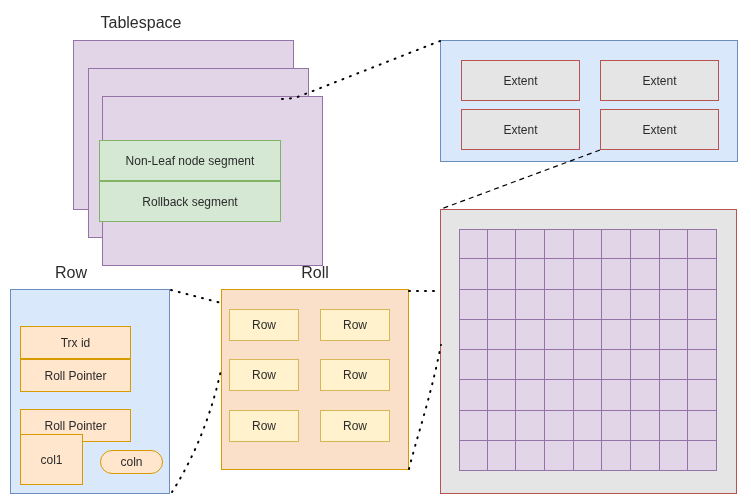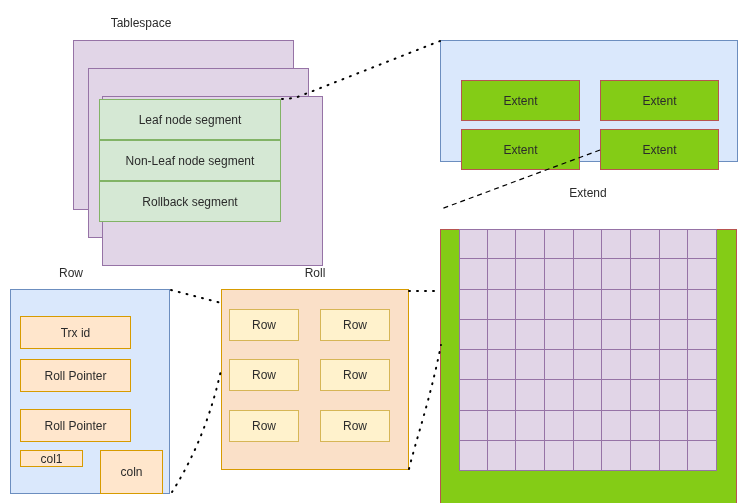--- a/index.html
+++ b/index.html
@@ -19,21 +19,21 @@
     background: #ffffff;
     overflow: hidden;
   }
   .box {
     position: absolute;
     box-sizing: border-box;
     border: 1px solid #000;
   }
   .label {
     position: absolute;
-    font-size: 12px;
+    font-size: 16px;
     color: #2b2b2b;
     text-align: center;
     white-space: nowrap;
     line-height: 14px;
   }
   .celltext {
     position: absolute;
     box-sizing: border-box;
     display: flex;
     align-items: center;
@@ -41,21 +41,21 @@
     font-size: 12px;
     color: #2b2b2b;
     text-align: center;
     line-height: 14px;
   }
 
   
   .purple  { background: #e1d5e7; border-color: #9673a6; }
   .green   { background: #d5e8d4; border-color: #82b366; }
   .blue    { background: #dae8fc; border-color: #6c8ebf; }
-  .red     { background: #84cc16; border-color: #b85450; margin-top: 20px; }
+  .red     { background: #e5e5e5; border-color: #b85450; }
   .orange  { background: #ffe6cc; border-color: #d79b00; }
   .yellow  { background: #fff2cc; border-color: #d6b656; }
   .peach   { background: #fae0c8; border-color: #d79b00; }
 
   svg.overlay {
     position: absolute;
     left: 0;
     top: 0;
     width: 751px;
     height: 503px;
@@ -66,33 +66,31 @@
 <body>
 
 <div id="canvas">
 
   <div class="label" style="left:86px; top:16px; width:110px;">Tablespace</div>
 
   <div class="box purple" style="left:73px; top:40px; width:221px; height:170px;"></div>
   <div class="box purple" style="left:88px; top:68px; width:221px; height:170px;"></div>
   <div class="box purple" style="left:102px; top:96px; width:221px; height:170px;"></div>
 
-  <div class="box green celltext" style="left:99px; top:99px; width:182px; height:41px;">Leaf node segment</div>
   <div class="box green celltext" style="left:99px; top:181px; width:182px; height:41px;">Rollback segment</div>
   <div class="box green celltext" style="left:99px; top:140px; width:182px; height:41px;">Non-Leaf node segment</div>
 
 
   <div class="box blue" style="left:440px; top:40px; width:298px; height:122px;"></div>
 
   <div class="box red celltext" style="left:461px; top:60px; width:119px; height:41px;">Extent</div>
   <div class="box red celltext" style="left:600px; top:60px; width:119px; height:41px;">Extent</div>
   <div class="box red celltext" style="left:461px; top:109px; width:119px; height:41px;">Extent</div>
   <div class="box red celltext" style="left:600px; top:109px; width:119px; height:41px;">Extent</div>
 
-  <div class="label" style="left:533px; top:186px; width:110px;">Extend</div>
 
   <div class="box red" style="left:440px; top:209px; width:297px; height:285px;"></div>
 
   <div id="extend-grid" style="position: absolute; left: 459px; top: 229px; width: 258px; height: 242px; display: grid; box-sizing: border-box; grid-template-columns: repeat(9, 1fr); grid-template-rows: repeat(8, 1fr);">
       <div style="box-sizing: border-box; background: rgb(225, 213, 231); border-width: 1px; border-style: solid; border-color: rgb(150, 115, 166);"></div>
       <div style="box-sizing: border-box; background: rgb(225, 213, 231); border-right: 1px solid rgb(150, 115, 166); border-bottom: 1px solid rgb(150, 115, 166); border-top: 1px solid rgb(150, 115, 166);"></div>
       <div style="box-sizing: border-box; background: rgb(225, 213, 231); border-right: 1px solid rgb(150, 115, 166); border-bottom: 1px solid rgb(150, 115, 166); border-top: 1px solid rgb(150, 115, 166);"></div>
       <div style="box-sizing: border-box; background: rgb(225, 213, 231); border-right: 1px solid rgb(150, 115, 166); border-bottom: 1px solid rgb(150, 115, 166); border-top: 1px solid rgb(150, 115, 166);"></div>
       <div style="box-sizing: border-box; background: rgb(225, 213, 231); border-right: 1px solid rgb(150, 115, 166); border-bottom: 1px solid rgb(150, 115, 166); border-top: 1px solid rgb(150, 115, 166);"></div>
       <div style="box-sizing: border-box; background: rgb(225, 213, 231); border-right: 1px solid rgb(150, 115, 166); border-bottom: 1px solid rgb(150, 115, 166); border-top: 1px solid rgb(150, 115, 166);"></div>
@@ -161,26 +159,26 @@
       <div style="box-sizing: border-box; background: rgb(225, 213, 231); border-right: 1px solid rgb(150, 115, 166); border-bottom: 1px solid rgb(150, 115, 166);"></div>
       <div style="box-sizing: border-box; background: rgb(225, 213, 231); border-right: 1px solid rgb(150, 115, 166); border-bottom: 1px solid rgb(150, 115, 166);"></div>
       <div style="box-sizing: border-box; background: rgb(225, 213, 231); border-right: 1px solid rgb(150, 115, 166); border-bottom: 1px solid rgb(150, 115, 166);"></div>
       <div style="box-sizing: border-box; background: rgb(225, 213, 231); border-right: 1px solid rgb(150, 115, 166); border-bottom: 1px solid rgb(150, 115, 166);"></div>
     </div>
 
   <div class="label" style="left:31px; top:266px; width:80px;">Row</div>
 
   <div class="box blue" style="left:10px; top:289px; width:160px; height:205px;"></div>
 
-  <div class="box orange celltext" style="left:20px; top:316px; width:111px; height:33px;">Trx id</div>
+  <div class="box orange celltext" style="left:20px; top:326px; width:111px; height:33px;">Trx id</div>
   <div class="box orange celltext" style="left:20px; top:359px; width:111px; height:33px;">Roll Pointer</div>
   <div class="box orange celltext" style="left:20px; top:409px; width:111px; height:33px;">Roll Pointer</div>
 
-  <div class="box orange celltext" style="left:20px; top:450px; width:63px; height:17px;">col1</div>
-  <div class="box orange celltext" style="left:100px; top:450px; width:63px; height:44px;">coln</div>
+  <div class="box orange celltext" style="left:20px; top:434px; width:63px; height:51px;">col1</div>
+  <div class="box orange celltext" style="left:100px; top:450px; width:63px; height:24px;border-radius:16px;">coln</div>
 
   <div class="label" style="left:275px; top:266px; width:80px;">Roll</div>
 
   <div class="box peach" style="left:221px; top:289px; width:188px; height:181px;"></div>
 
   <div class="box yellow celltext" style="left:229px; top:309px; width:70px; height:32px;">Row</div>
   <div class="box yellow celltext" style="left:320px; top:309px; width:70px; height:32px;">Row</div>
   <div class="box yellow celltext" style="left:229px; top:359px; width:70px; height:32px;">Row</div>
   <div class="box yellow celltext" style="left:320px; top:359px; width:70px; height:32px;">Row</div>
   <div class="box yellow celltext" style="left:229px; top:410px; width:70px; height:32px;">Row</div>

